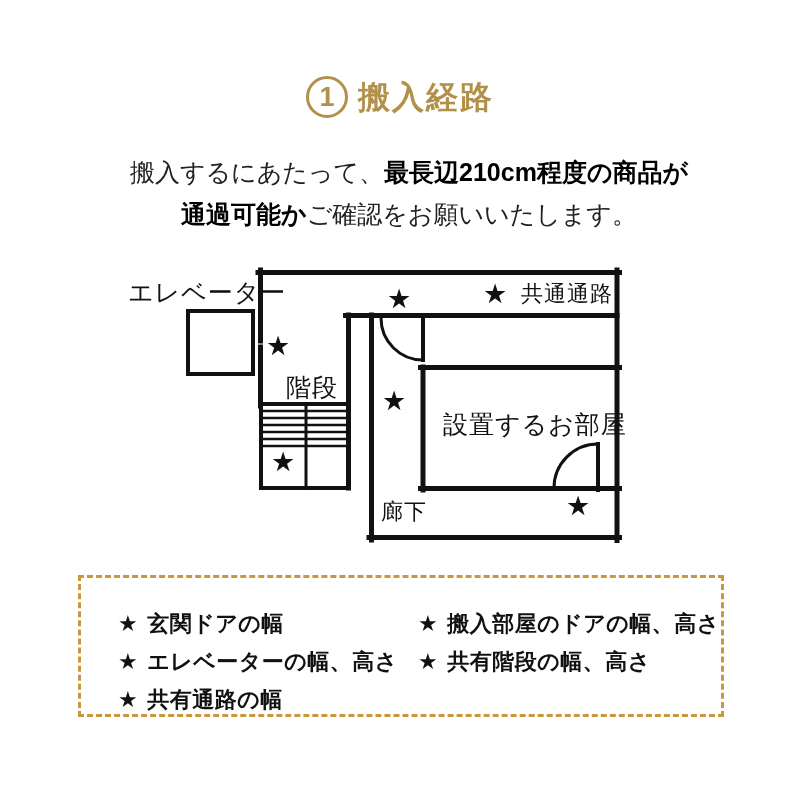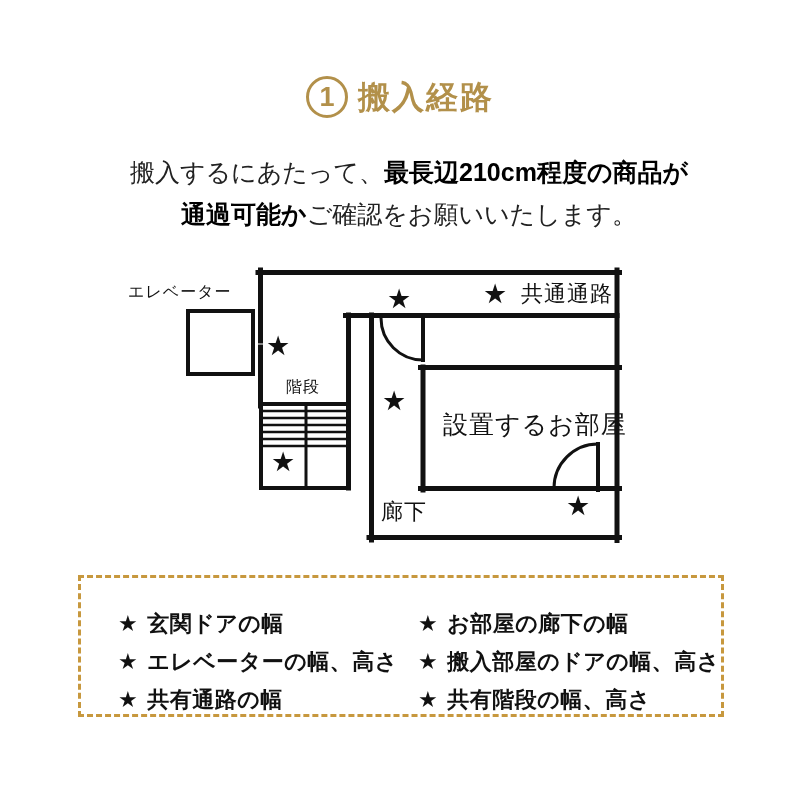--- a/index.html
+++ b/index.html
@@ -21,21 +21,21 @@
   .title-text{font-size:32px;letter-spacing:2px;line-height:42px;}
   
   .intro{
     position:absolute;top:151px;left:0;width:100%;text-align:center;
     font-size:25px;line-height:42px;color:#222;padding-left:9px;
   }
   .intro .b{font-weight:700;color:#000;}
   
   .floorplan{position:absolute;left:0;top:0;width:800px;height:800px;}
   .fp-label{
-    position:absolute;font-size:16px;line-height:22px;color:#111;white-space:nowrap;
+    position:absolute;font-size:25px;line-height:22px;color:#111;white-space:nowrap;
     letter-spacing:1px;
   }
   .star{
     position:absolute;font-size:27px;line-height:27px;color:#111;
     transform:translate(-50%,-50%);
   }
   
   .checklist{
     position:absolute;left:78px;top:575px;width:646px;height:142px;
     box-sizing:border-box;border:3px dashed #c7983e;background:#fff;
@@ -126,19 +126,18 @@
     <span class="star" style="left:578px;top:506px;">★</span>
   </div>
 
   <div class="checklist">
     <ul class="col-left">
       <li><span class="bullet">★</span><span>玄関ドアの幅</span></li>
       <li><span class="bullet">★</span><span>エレベーターの幅、高さ</span></li>
       <li><span class="bullet">★</span><span>共有通路の幅</span></li>
     </ul>
     <ul class="col-right">
-      <li><span class="bullet">★</span><span>お部屋の廊下の幅</span></li>
       <li><span class="bullet">★</span><span>搬入部屋のドアの幅、高さ</span></li>
       <li><span class="bullet">★</span><span>共有階段の幅、高さ</span></li>
     </ul>
   </div>
 
 </div>
 
 </body></html>

